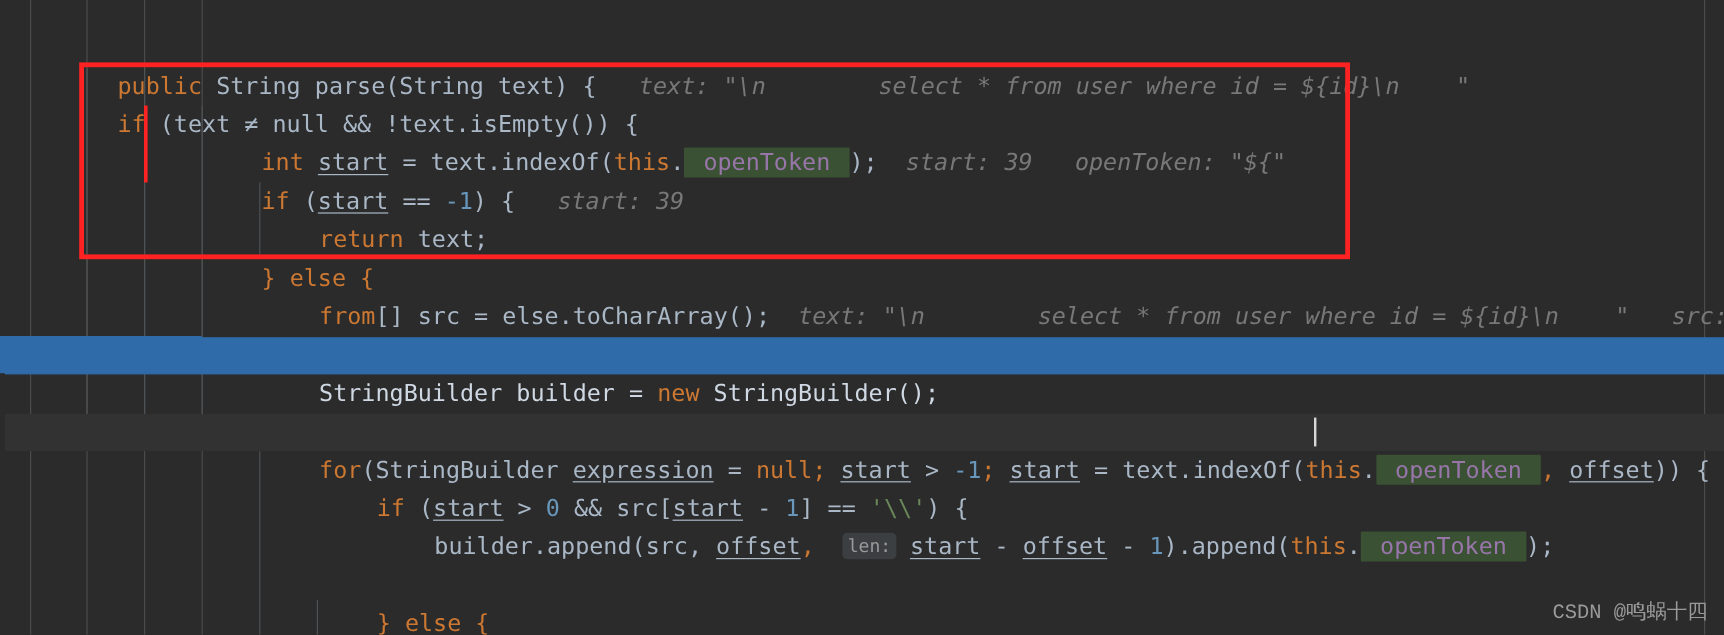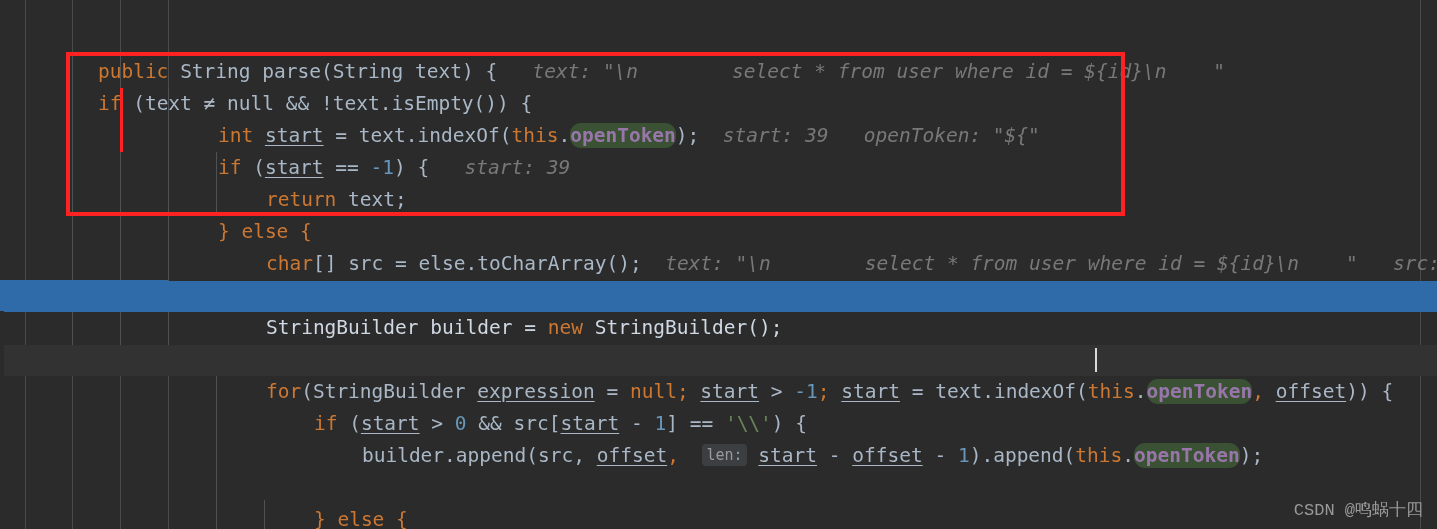--- a/index.html
+++ b/index.html
@@ -83,23 +83,22 @@
   .num     { color: #6897bb; }
   .str     { color: #6a8759; }
   .fld     { color: #9876aa; }            
   .semi    { color: #cc7832; }
   .var-u   { color: #a9b7c6; text-decoration: underline; text-underline-offset: 3px; }
   .punct   { color: #a9b7c6; }
 
   
   .hl-green {
     background: #3a5134;
-    border-radius: 11px;
-    padding: 1px 0;
-    font-weight: bold;
+    border-radius: 1px;
+    padding: 1px 16px;
   }
 
   
   .hint {
     color: #787878;
     font-style: italic;
   }
 
   
   .param-chip {
@@ -230,21 +229,21 @@
     </div>
 
     <div class="line" style="top:185px">
       <span class="code" style="padding-left:120px">
         <span class="kw">} else {</span>
       </span>
     </div>
 
     <div class="line" style="top:217px">
       <span class="code" style="padding-left:168px">
-        <span class="kw">char</span><span class="plain">[] </span><span class="plain">src</span><span class="plain"> = </span><span class="plain">else.toCharArray();</span><span class="plain">  </span><span class="hint">text: "\n        select * from user where id = ${id}\n    "</span><span class="plain">   </span><span class="hint">src: {\n</span>
+        <span class="kw">from</span><span class="plain">[] </span><span class="plain">src</span><span class="plain"> = </span><span class="plain">else.toCharArray();</span><span class="plain">  </span><span class="hint">text: "\n        select * from user where id = ${id}\n    "</span><span class="plain">   </span><span class="hint">src: {\n</span>
       </span>
     </div>
 
     <div class="line" style="top:249px">
       <span class="code" style="padding-left:168px">
         <span class="kw">int</span><span class="plain"> </span><span class="var-u">offset</span><span class="plain"> = </span><span class="num">0</span><span class="semi">;</span><span class="plain">  </span><span class="hint">offset: 0</span>
       </span>
     </div>
 
     <div class="line exec" style="top:281px">

